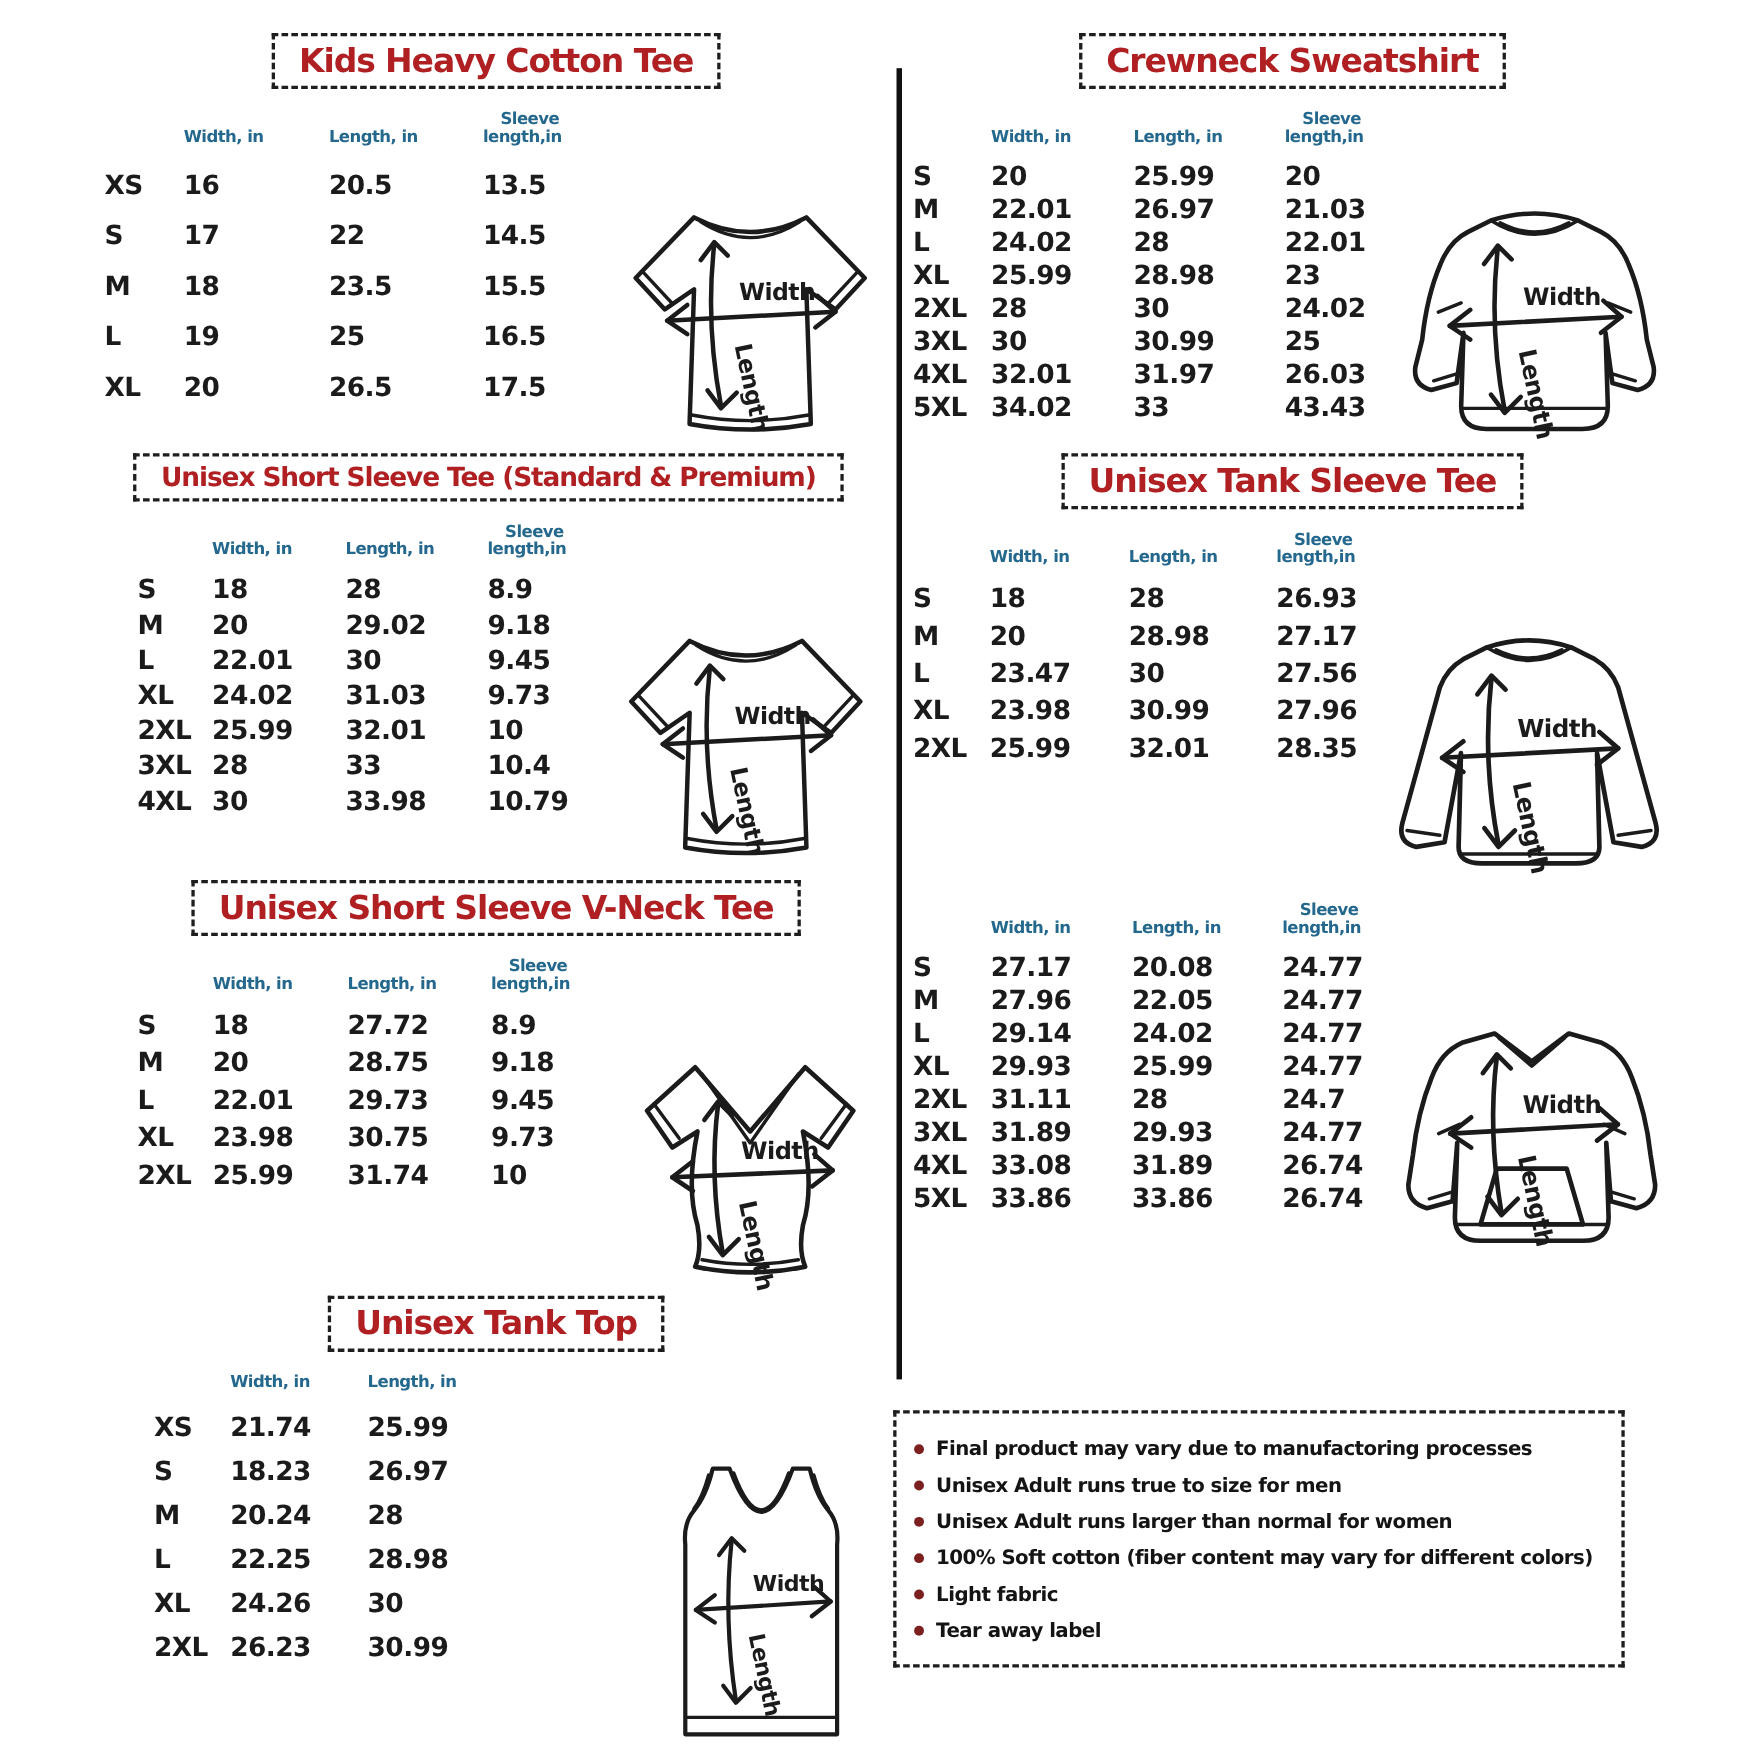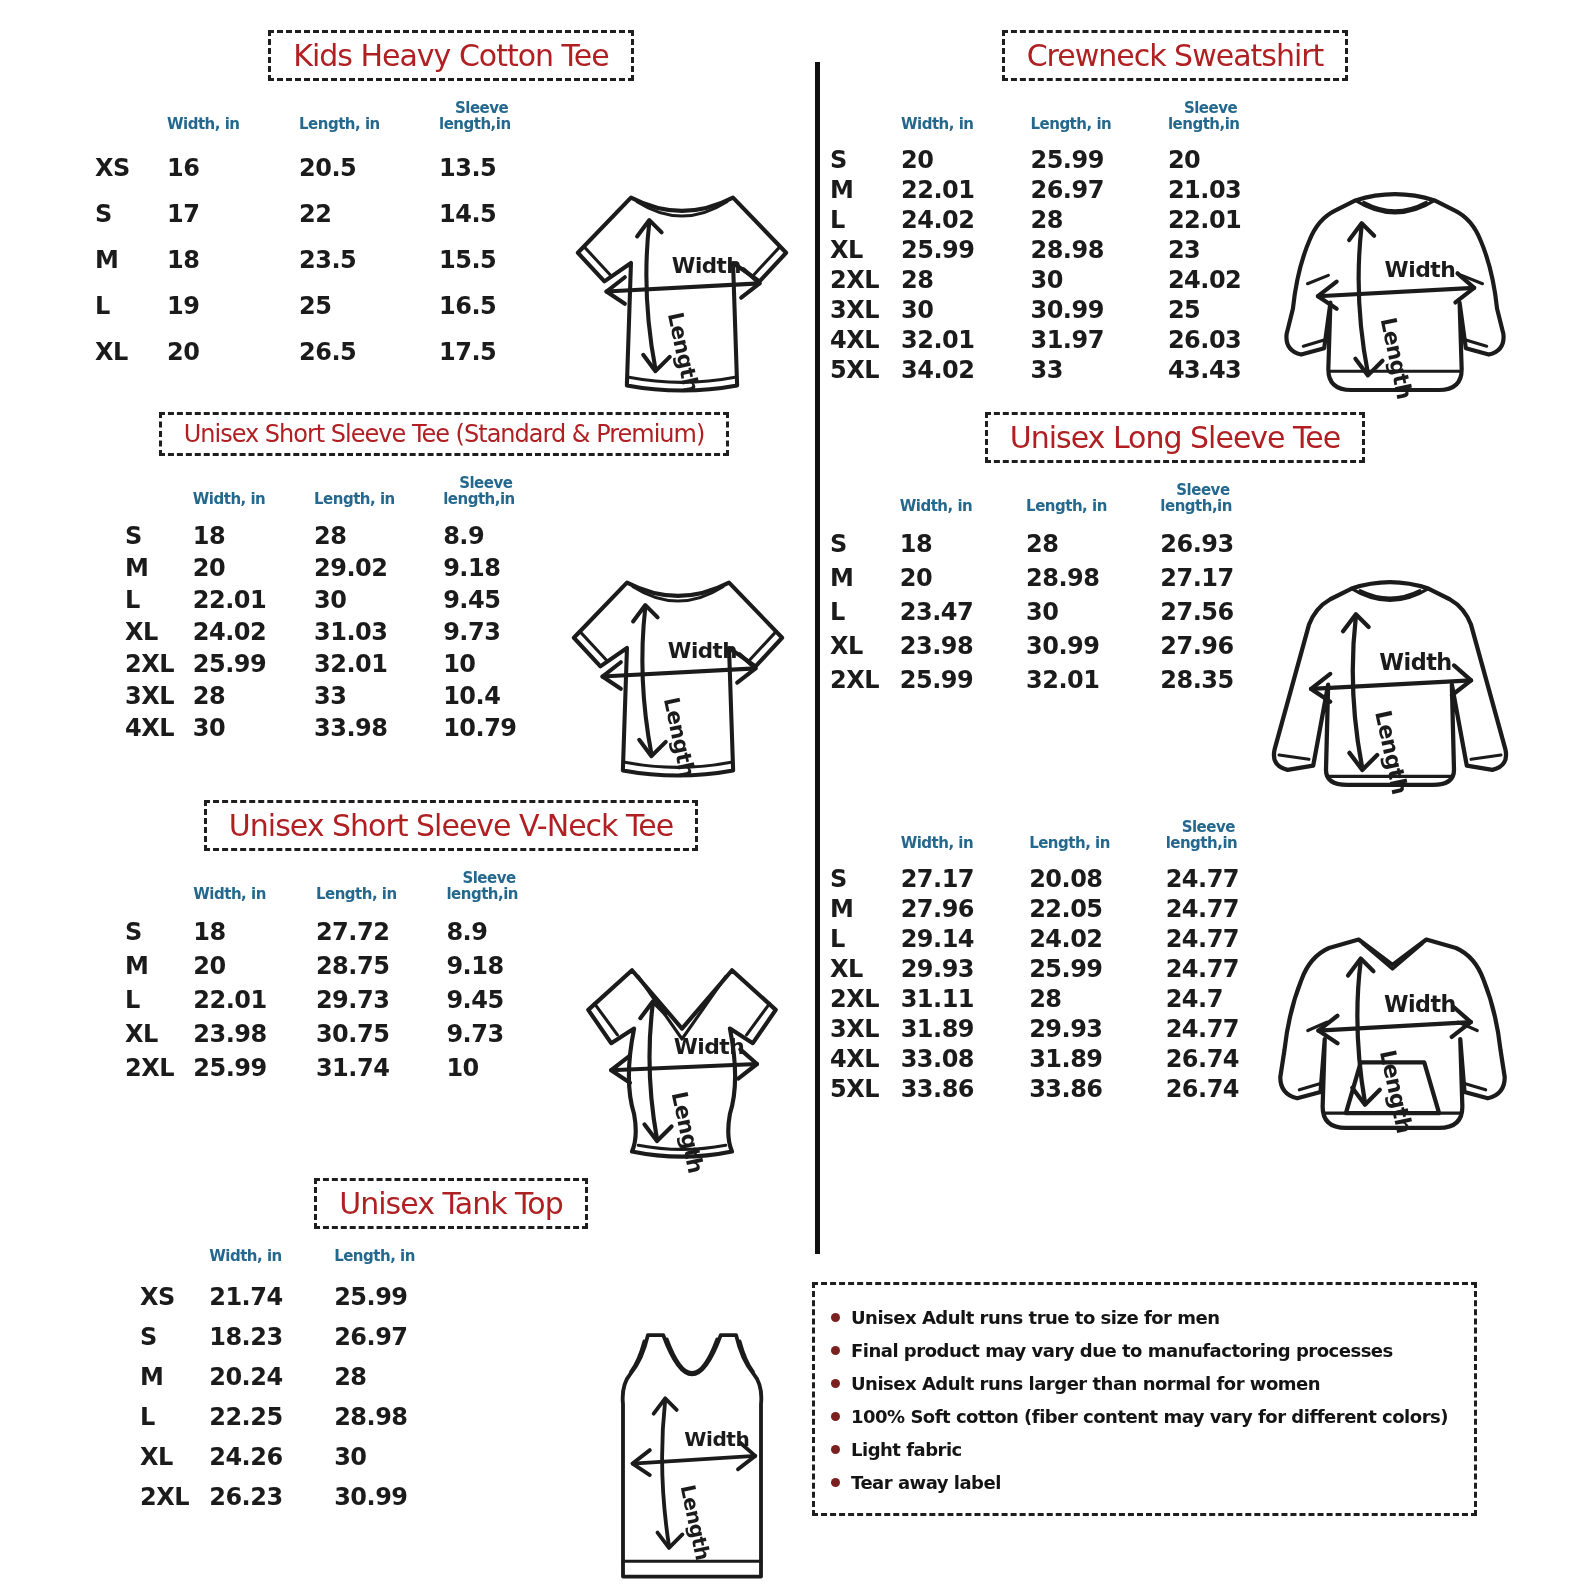--- a/index.html
+++ b/index.html
@@ -20,21 +20,21 @@
   .panel{position:absolute}
   .title-box{
     border:3px dashed #1e1e1e;
     padding:5px 22px;
     width:max-content;
     margin:0 auto;
     background:#fff;
   }
   .title{
     color:var(--red);
-    font-weight:normal;
+    font-weight:bold;
     font-size:30px;
     letter-spacing:-1px;
     white-space:nowrap;
     margin-top:36px;
   }
   .title.small{font-size:24px}
   .content{display:flex;align-items:flex-start;margin-top:4px}
   table{border-collapse:collapse}
   th{
     color:var(--blue);
@@ -353,21 +353,21 @@
           <text class="al" x="110" y="104">Width</text>
           <text class="al" x="106" y="144" transform="rotate(78 106 144)">Length</text>
         </g>
       </svg>
     </div>
   </div>
 </section>
 
 <section class="panel" style="left:830px;top:412px;width:690px">
   <div class="title-box">
-    <span class="title">Unisex Long Sleeve Tee</span>
+    <span class="title">Unisex Tank Sleeve Tee</span>
   </div>
   <div class="content">
     <table class="pitch-34">
       <colgroup>
           <col class="c-size">
           <col class="c-w">
           <col class="c-l">
           <col class="c-s">
         </colgroup>
       <thead>
@@ -673,25 +673,25 @@
       </svg>
     </div>
   </div>
 </section>
 
 <section class="panel" style="left:812px;top:1282px">
   <div class="notes-box">
     <ul>
         <li>
           <span class="dot"></span>
-          <span class="note-text">Unisex Adult runs true to size for men</span>
+          <span class="note-text">Final product may vary due to manufactoring processes</span>
         </li>
         <li>
           <span class="dot"></span>
-          <span class="note-text">Final product may vary due to manufactoring processes</span>
+          <span class="note-text">Unisex Adult runs true to size for men</span>
         </li>
         <li>
           <span class="dot"></span>
           <span class="note-text">Unisex Adult runs larger than normal for women</span>
         </li>
         <li>
           <span class="dot"></span>
           <span class="note-text">100% Soft cotton (fiber content may vary for different colors)</span>
         </li>
         <li>

